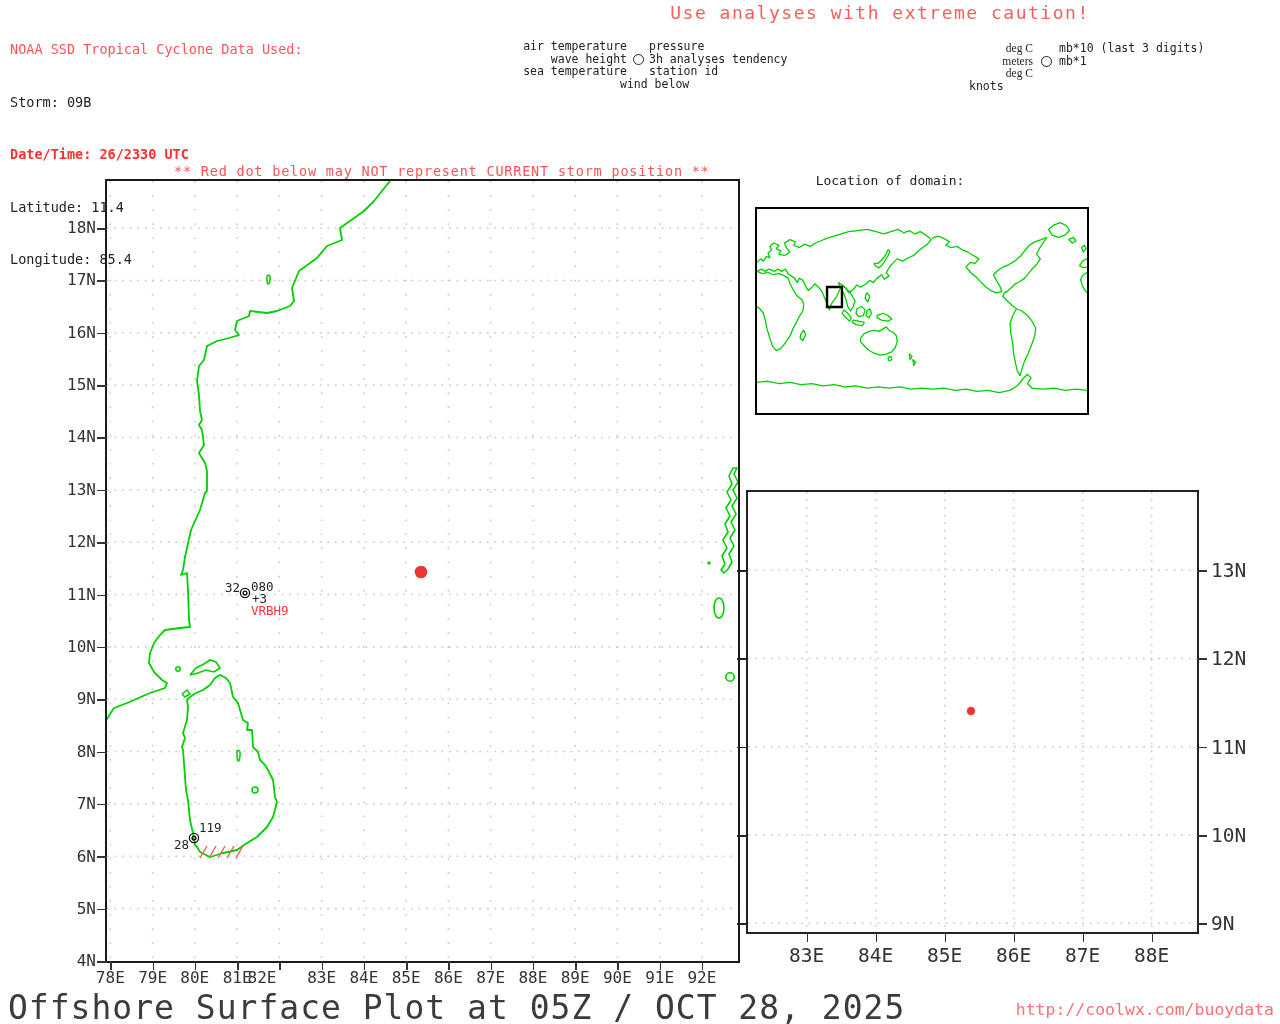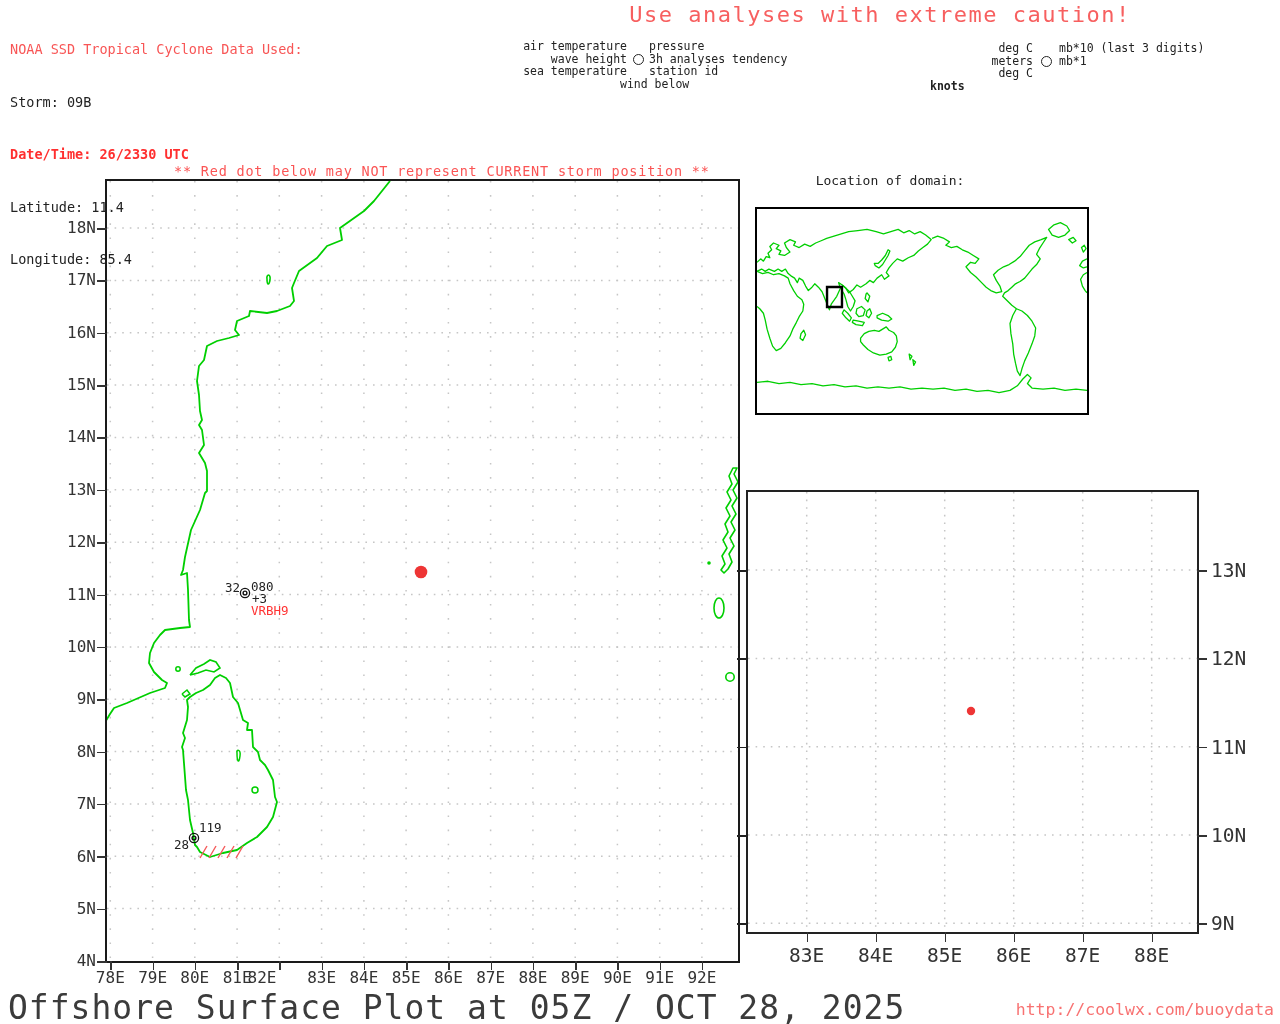--- a/index.html
+++ b/index.html
@@ -2,27 +2,27 @@
 <html><head>
 <meta charset="utf-8">
 <style>
   html,body{margin:0;padding:0;background:#ffffff;}
   body{width:1280px;height:1024px;position:relative;font-family:"DejaVu Sans Mono",monospace;color:#222;overflow:hidden;}
   .abs{position:absolute;}
   
   #header-block{left:10px;top:6px;font-size:13.5px;line-height:17.5px;white-space:pre;}
   .red-soft{color:#f85555;}
   .red-bold{color:#ff2f2f;font-weight:bold;}
-  #caution{left:600px;top:2px;width:560px;text-align:center;font-size:22px;letter-spacing:1.5px;color:#f75f5f;white-space:nowrap;}
+  #caution{left:600px;top:2px;width:560px;text-align:center;font-size:18px;letter-spacing:1.5px;color:#f75f5f;white-space:nowrap;}
   
   .legend{font-size:11.5px;line-height:12.6px;white-space:nowrap;}
   .legend .row{display:flex;align-items:center;}
   .lcol{display:inline-block;text-align:right;}
   #legend-model .lcol{width:177px;}
-  #legend-units .lcol{width:173px;}
+  #legend-units .lcol{width:173px;font-family:Liberation Serif, serif;}
   .ccol{display:inline-block;width:22px;text-align:center;}
   #legend-units .ccol{width:26px;}
   .legend-circle{display:inline-block;width:11px;height:11px;border:1.3px solid #222;border-radius:50%;box-sizing:border-box;vertical-align:middle;}
   #warning{left:174px;top:143px;font-size:13.5px;letter-spacing:0.8px;color:#fb5454;white-space:nowrap;margin-top:20px;}
   
   #main-map{left:105px;top:179px;width:631px;height:780px;border:2px solid #1a1a1a;}
   .ytick-label{position:absolute;left:-56px;width:45px;text-align:right;font-size:16px;color:#333;}
   .xtick-label{position:absolute;width:44px;text-align:center;font-size:16px;color:#333;top:787px;}
   .ytick{position:absolute;left:-10px;width:10px;height:1.6px;background:#333;}
   .xtick{position:absolute;top:780px;width:1.6px;height:9px;background:#333;}
@@ -85,21 +85,21 @@
     <span class="lcol">meters</span>
     <span class="ccol"><span class="legend-circle"></span></span>
     <span>mb*1</span>
   </div>
   <div class="row">
     <span class="lcol">deg C</span>
     <span class="ccol"></span>
     <span></span>
   </div>
   <div class="row">
-    <span style="margin-left:70px;font-weight:bold;">knots</span>
+    <span style="margin-left:109px;">knots</span>
   </div>
 </div>
 
 <div class="abs" id="warning">** Red dot below may NOT represent CURRENT storm position **</div>
 
 <div class="abs" id="main-map">
   <svg width="631" height="780">
 
     <path stroke="#c6c6c6" stroke-width="1.5" stroke-dasharray="1.6 6" fill="none" d="M0 47H631 M0 99.4H631 M0 151.7H631 M0 204.1H631 M0 256.4H631 M0 308.8H631 M0 361.2H631 M0 413.5H631 M0 465.9H631 M0 518.2H631 M0 570.6H631 M0 622.9H631 M0 675.3H631 M0 727.6H631"></path>
     <path stroke="#c6c6c6" stroke-width="1.5" stroke-dasharray="1.6 12.5" fill="none" d="M3.3 0V780 M45.6 0V780 M87.8 0V780 M130.1 0V780 M172.3 0V780 M214.6 0V780 M256.9 0V780 M299.1 0V780 M341.4 0V780 M383.6 0V780 M425.9 0V780 M468.2 0V780 M510.4 0V780 M552.7 0V780 M594.9 0V780"></path>

